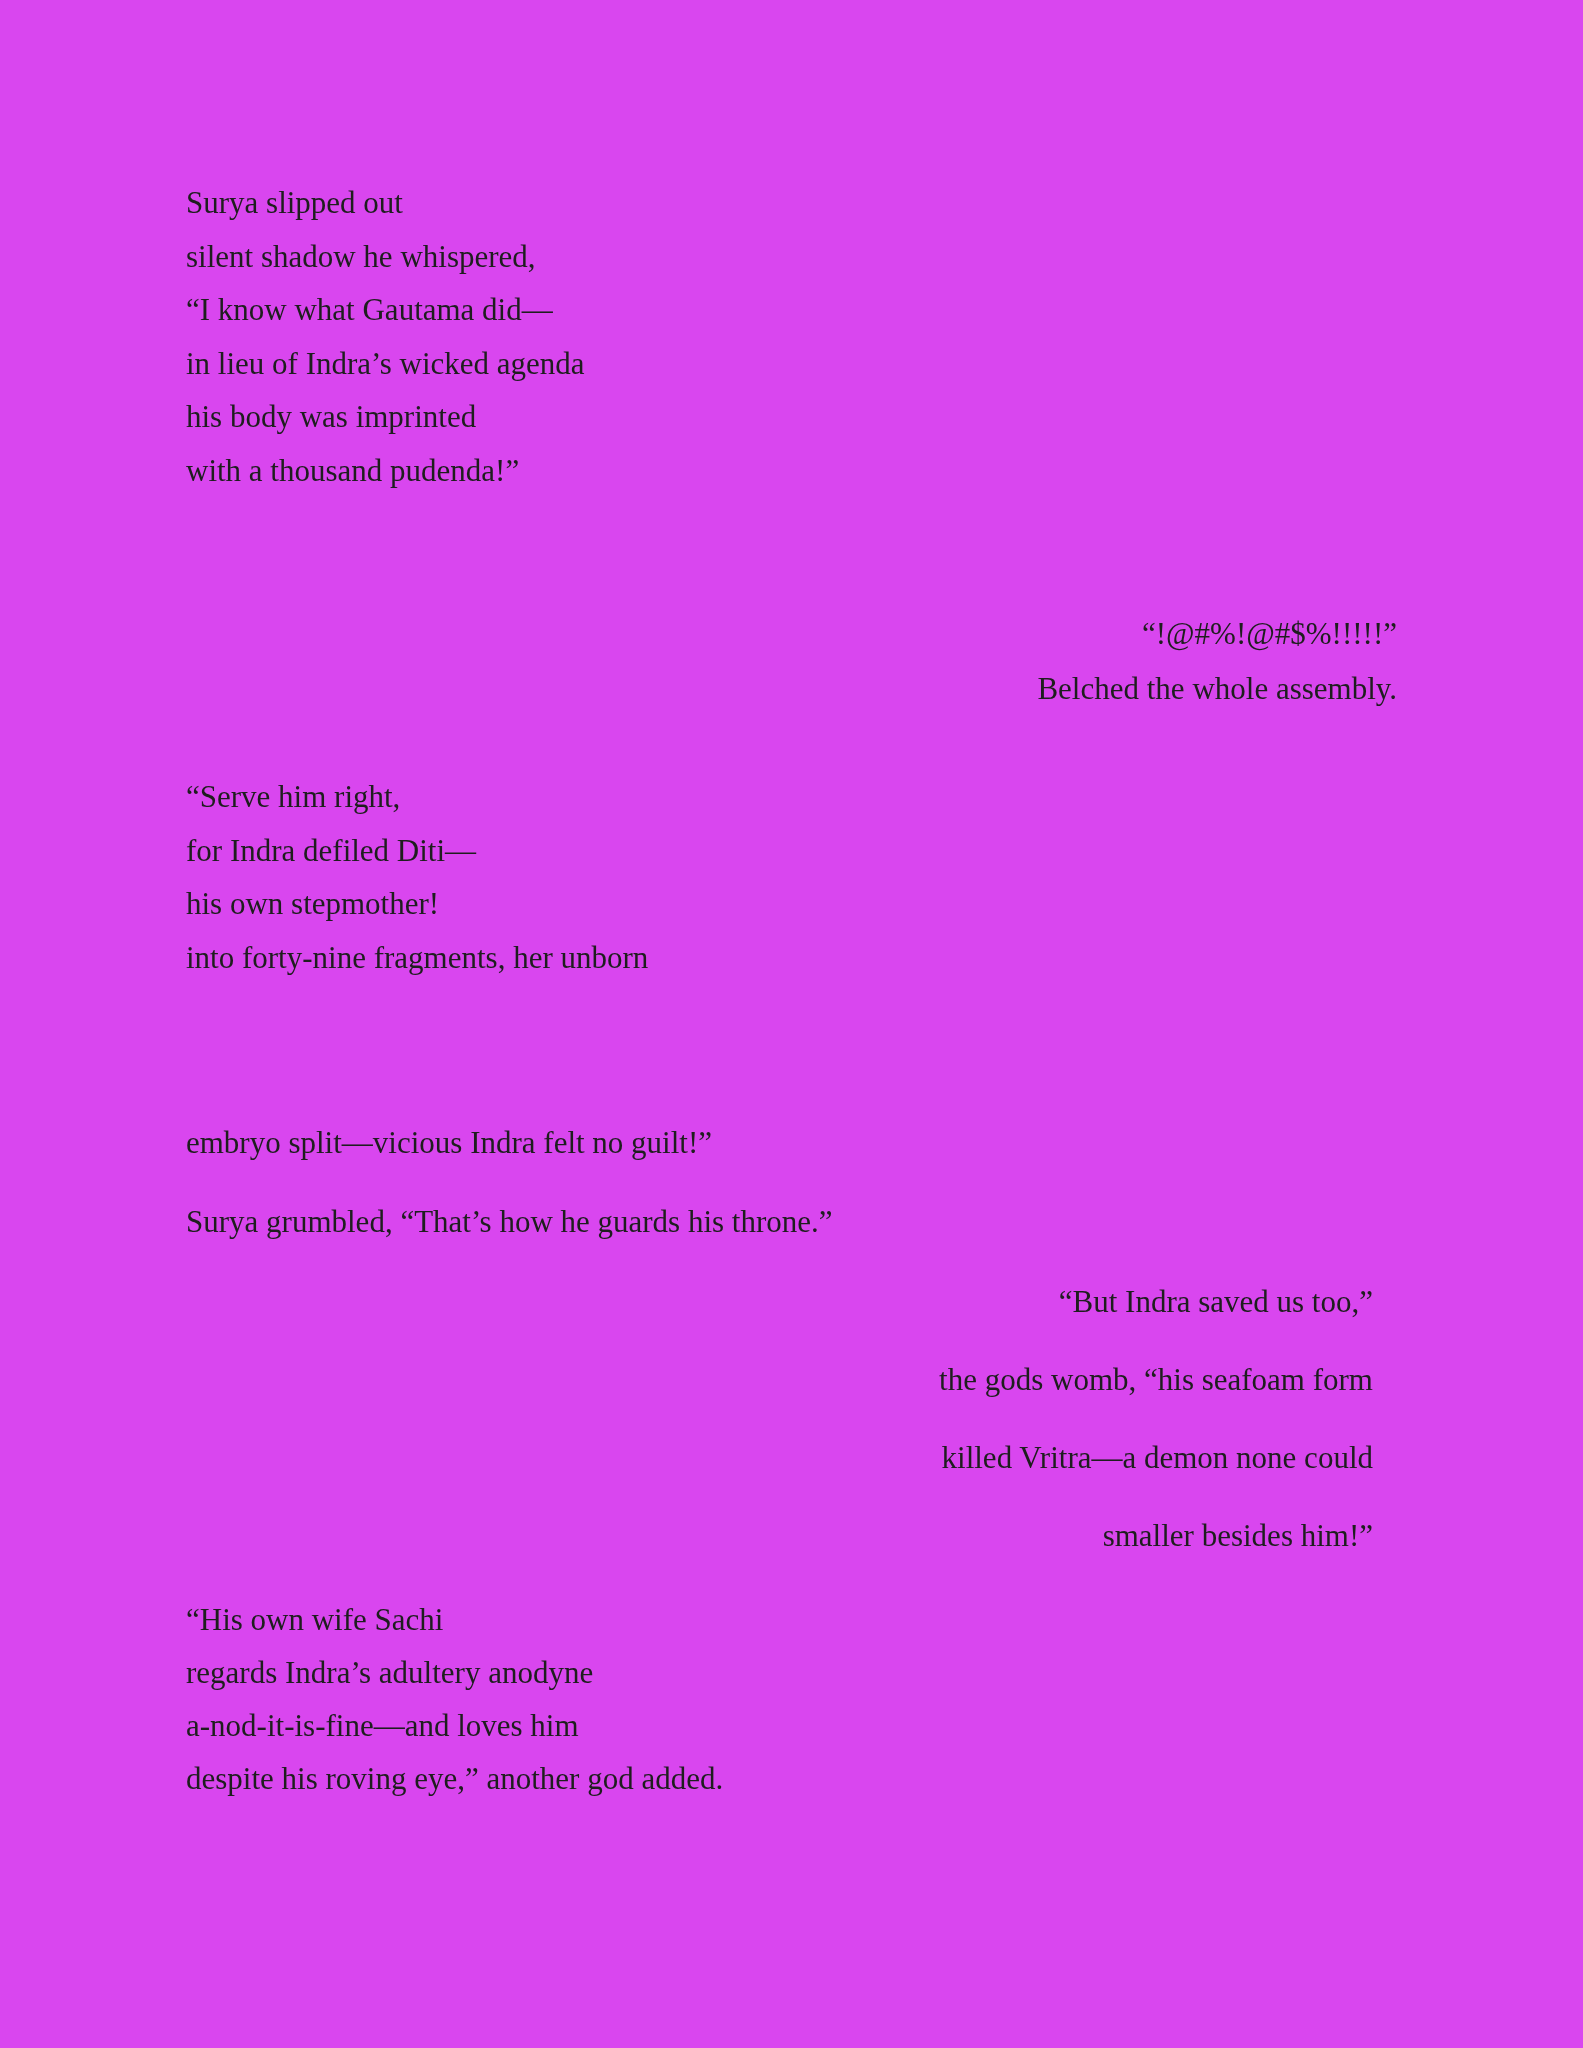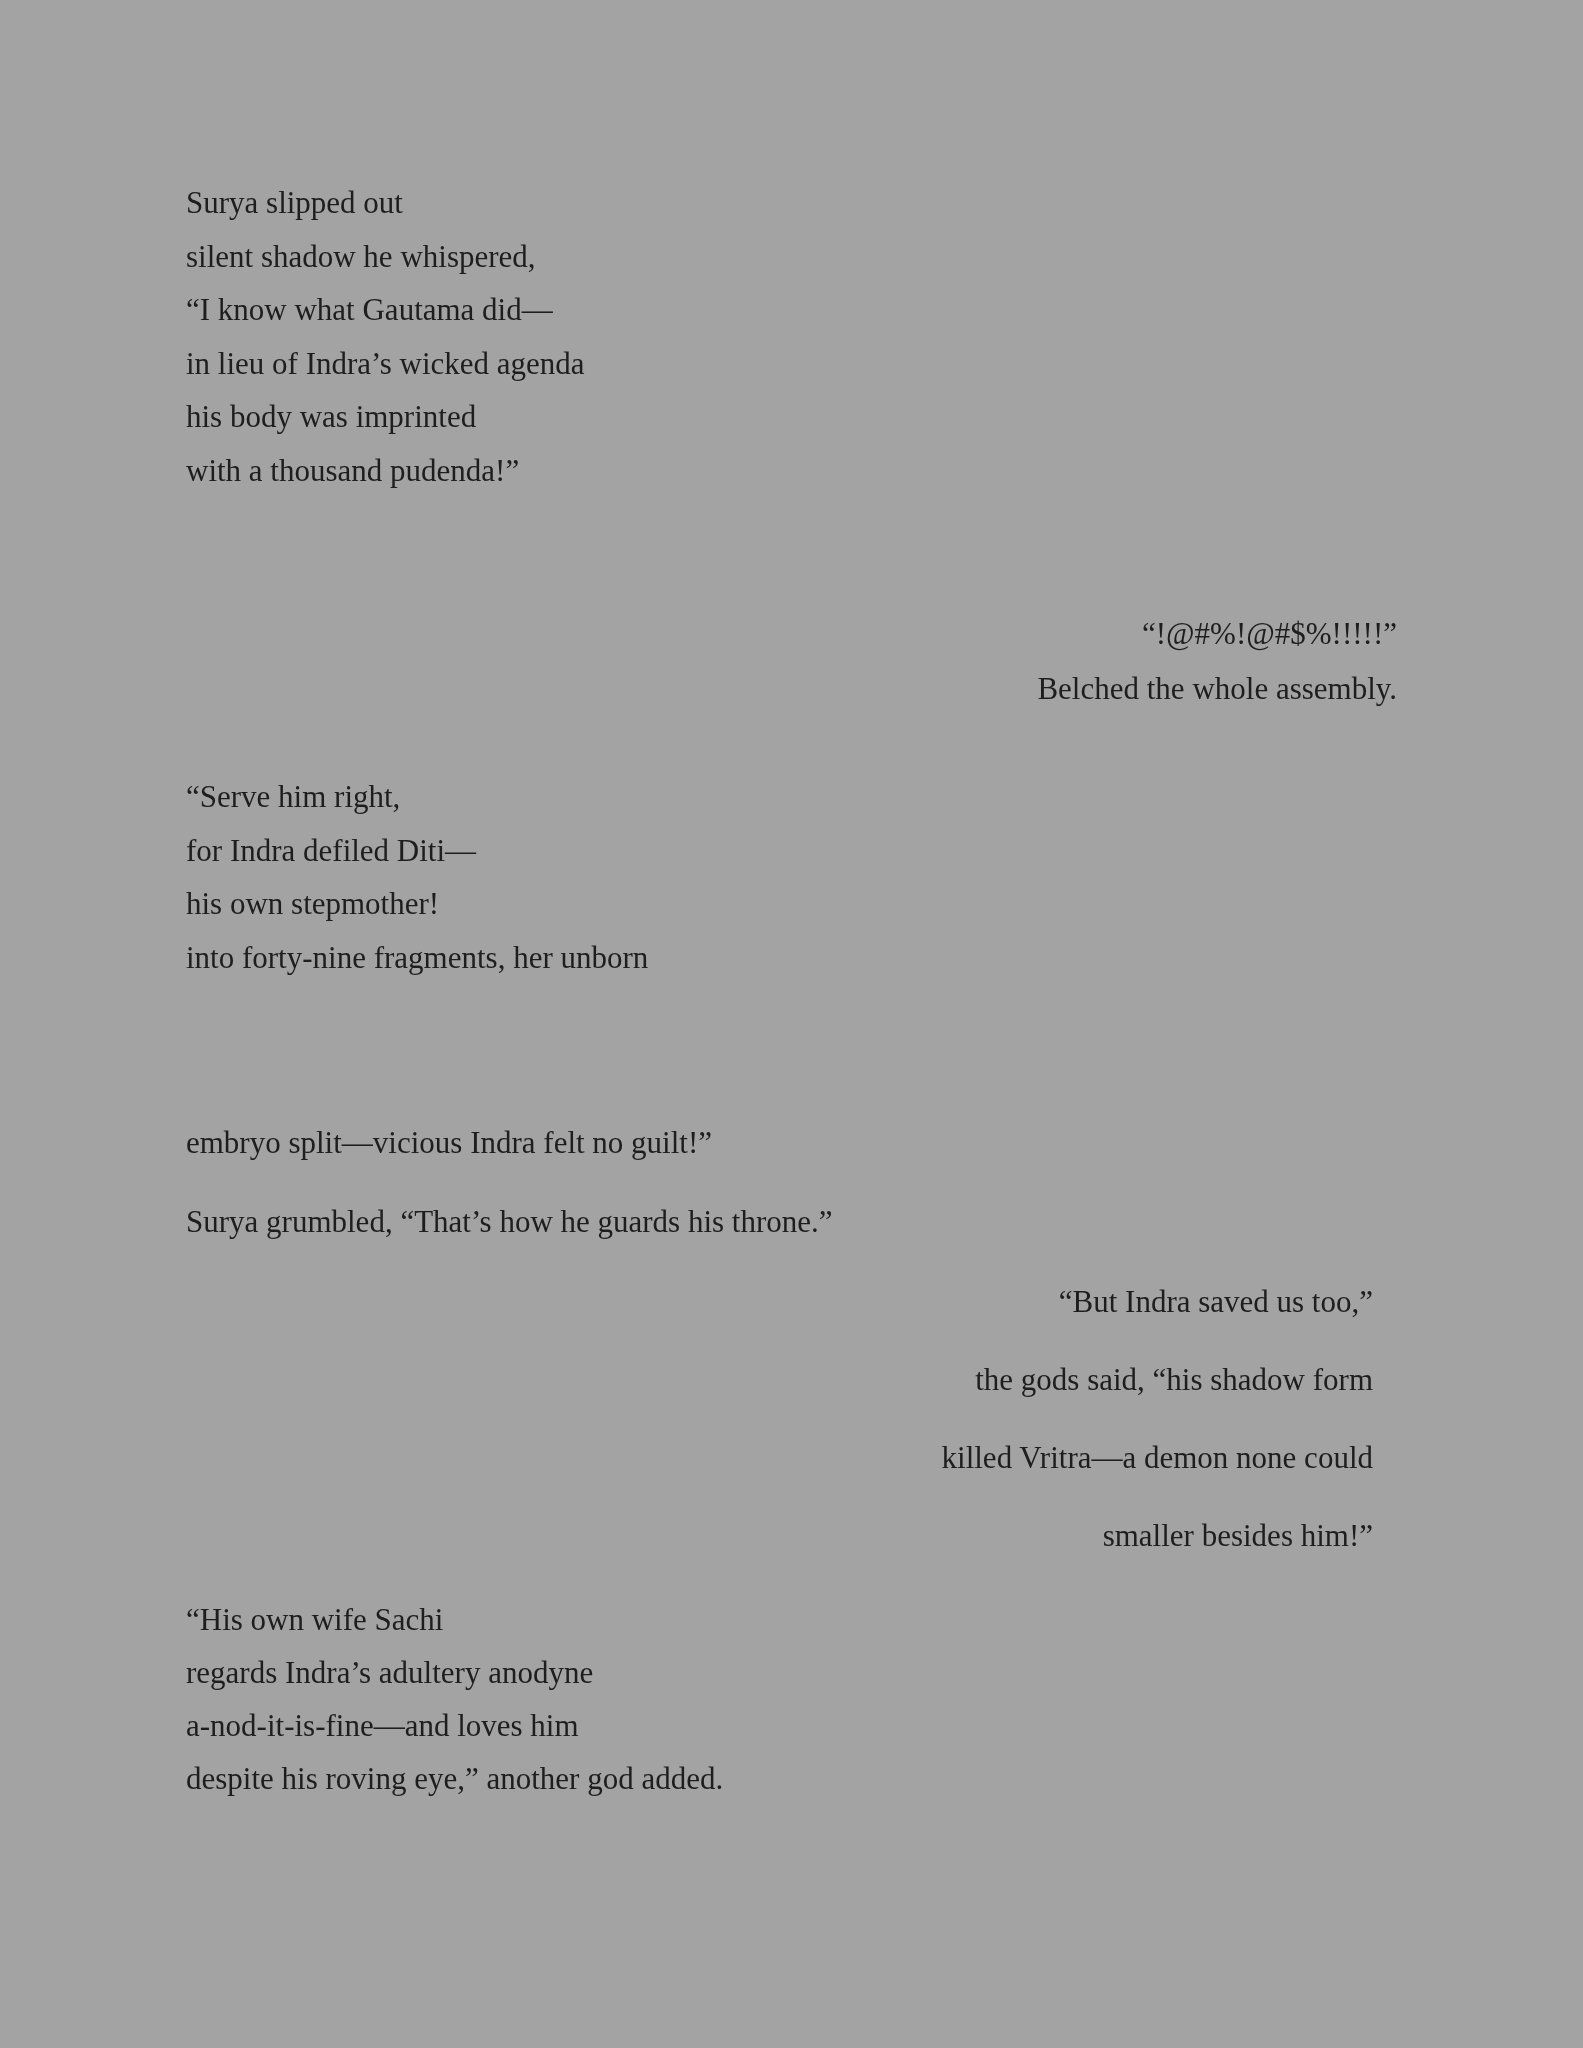--- a/index.html
+++ b/index.html
@@ -4,21 +4,21 @@
 <style>
   html, body {
     margin: 0;
     padding: 0;
     background: #ffffff;
   }
   .page {
     position: relative;
     width: 1583px;
     height: 2048px;
-    background: #a3a3a3;
+    background: #d946ef;
     font-family: "Liberation Serif", "DejaVu Serif", serif;
     font-size: 31px;
     color: #1e1e1e;
     overflow: hidden;
   }
   .stanza {
     position: absolute;
   }
   .stanza.left {
     left: 186px;
@@ -66,21 +66,21 @@
   <div class="stanza left" style="top:1116px">
     <div class="line">embryo split—vicious Indra felt no guilt!”</div>
   </div>
 
   <div class="stanza left" style="top:1195px">
     <div class="line">Surya grumbled, “That’s how he guards his throne.”</div>
   </div>
 
   <div class="stanza right lh78" style="top:1263px; right:210px">
     <div class="line">“But Indra saved us too,”</div>
-    <div class="line">the gods said, “his shadow form</div>
+    <div class="line">the gods womb, “his seafoam form</div>
     <div class="line">killed Vritra—a demon none could</div>
     <div class="line">smaller besides him!”</div>
   </div>
 
   <div class="stanza left lh53" style="top:1593px">
     <div class="line">“His own wife Sachi</div>
     <div class="line">regards Indra’s adultery anodyne</div>
     <div class="line">a-nod-it-is-fine—and loves him</div>
     <div class="line">despite his roving eye,” another god added.</div>
   </div>

